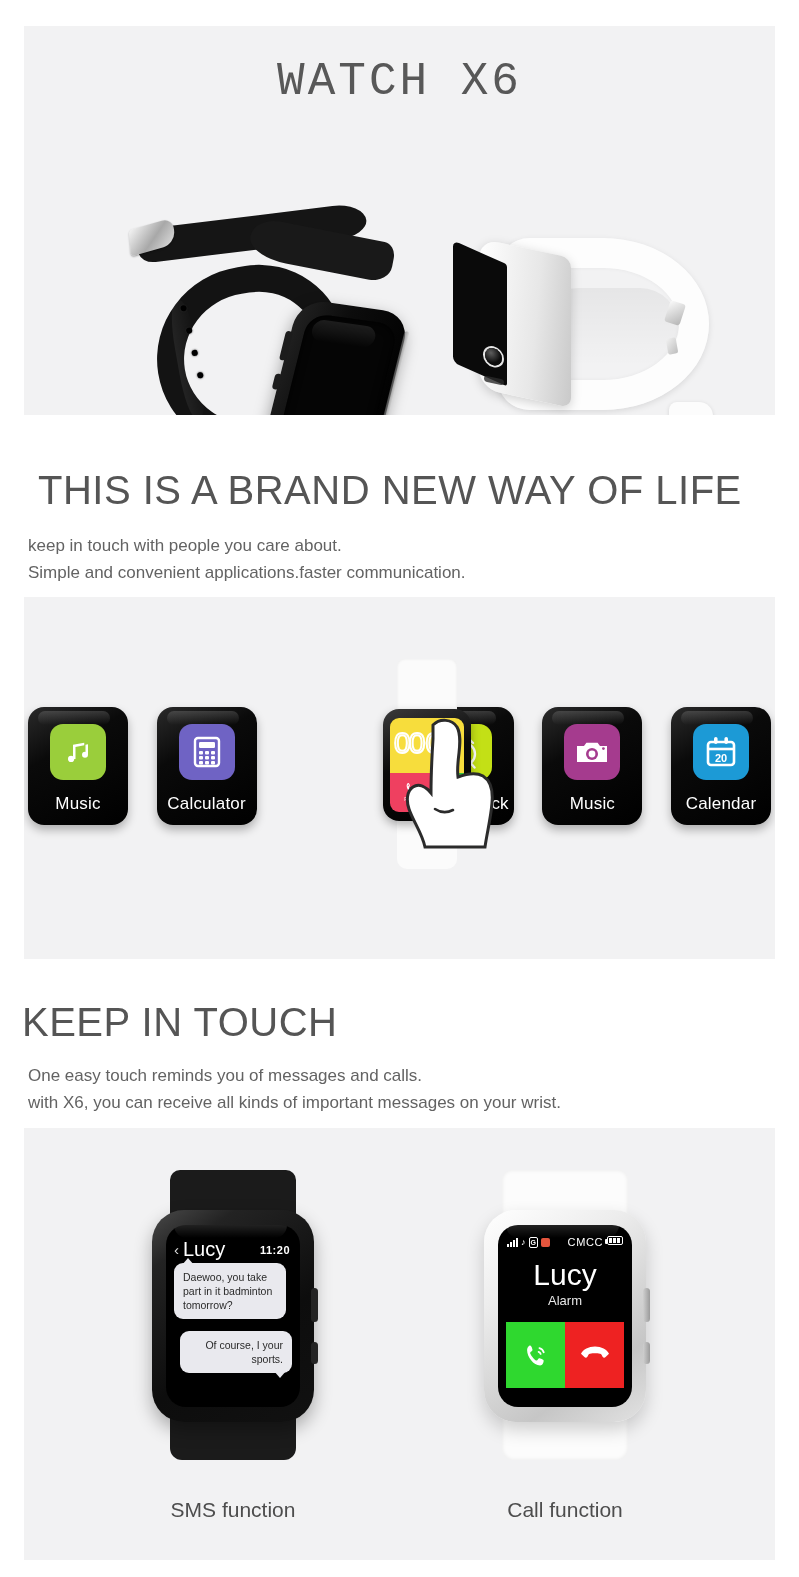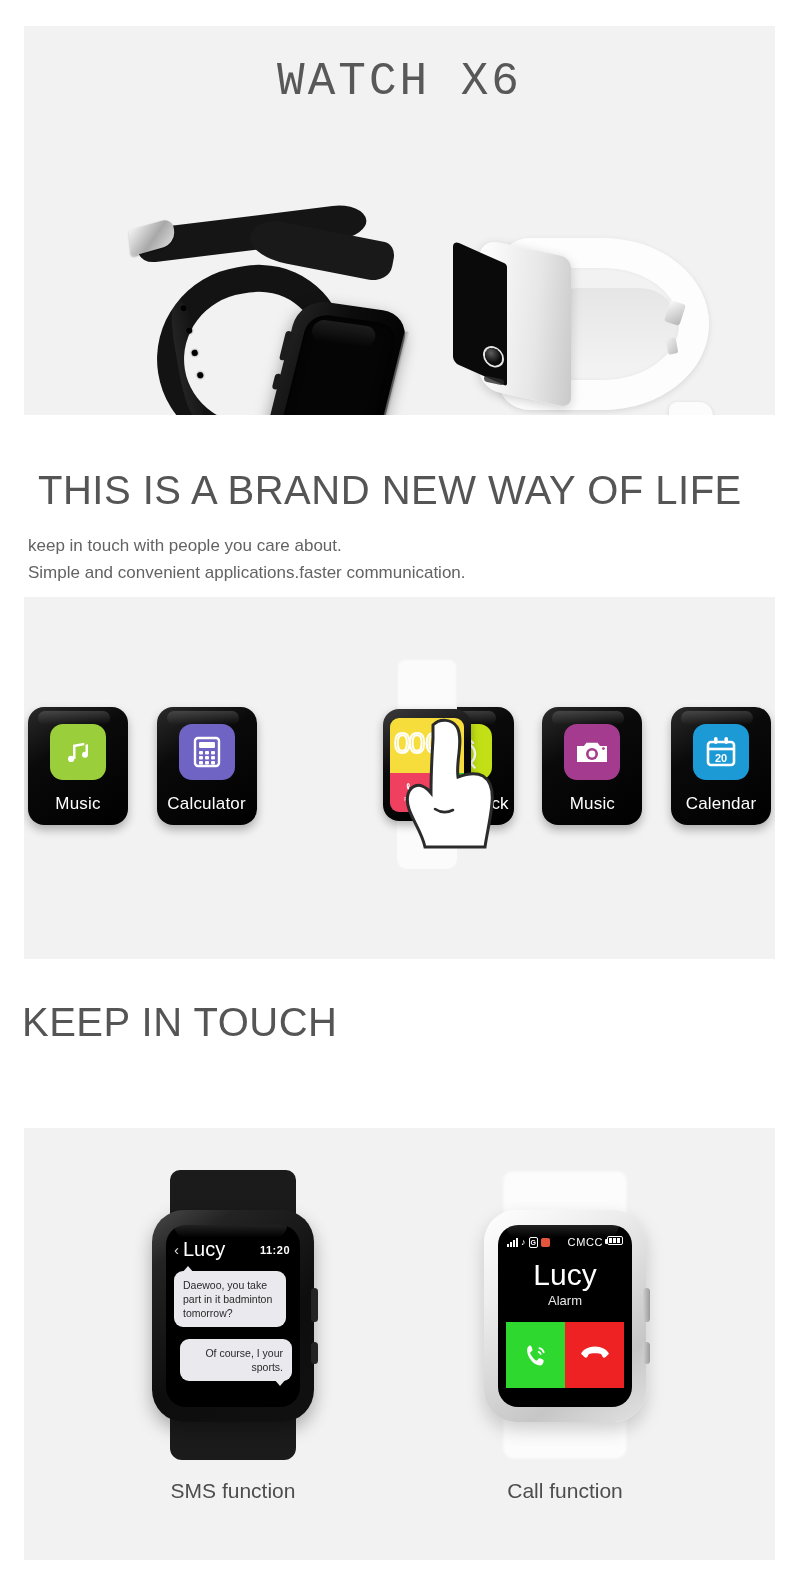--- a/index.html
+++ b/index.html
@@ -264,21 +264,21 @@
 
   
   #touch { top: 1128px; height: 432px; }
   .watch-col {
     position: absolute; top: 42px; width: 330px;
     display: flex; flex-direction: column; align-items: center;
   }
   #col-sms  { left: 44px; }
   #col-call { left: 376px; }
   .caption {
-    margin-top: 19px; font-size: 21px; color: #4d4d4d;
+    margin-top: 38px; font-size: 21px; color: #4d4d4d;
   }
 
   
   .big-watch { position: relative; width: 210px; height: 290px; }
   .bandT, .bandB {
     position: absolute; left: 42px; width: 126px;
   }
   .bandT { top: 0; height: 52px; border-radius: 10px 10px 4px 4px; }
   .bandB { bottom: 0; height: 52px; border-radius: 4px 4px 12px 12px; }
   .blackW .bandT, .blackW .bandB { background: #1b1b1b; }
@@ -320,21 +320,21 @@
   .sms-name { color:#fff; font-size:20px; display:flex; align-items:center; gap:4px; }
   .sms-back { font-size: 15px; color: #ddd; }
   .sms-time { color:#fff; font-size:11px; font-weight:bold; letter-spacing:.5px; }
   .bubble {
     position: relative;
     background: #e9e9ee; color: #2a2a2a;
     font-size: 10.5px; line-height: 14px;
     padding: 7px 9px; border-radius: 9px;
     max-width: 112px;
   }
-  .b-left  { margin: 10px 0 0 8px; }
+  .b-left  { margin: 2px 0 0 8px; }
   .b-right { margin: 12px 8px 0 auto; text-align: right; }
   .b-left:before {
     content:''; position:absolute; left:8px; top:-5px;
     border-left:6px solid transparent; border-right:6px solid transparent;
     border-bottom:7px solid #e9e9ee;
   }
   .b-right:after {
     content:''; position:absolute; right:6px; bottom:-5px;
     border-left:6px solid transparent; border-right:6px solid transparent;
     border-top:7px solid #e9e9ee;
@@ -534,20 +534,24 @@
 
       <svg class="finger" viewBox="0 0 92 150">
         <path d="M30 8c7-7 19-6 24 2 4 7 3 17 2 26-1 8-2 17-1 24 8-3 18-5 25-1 8 5 10 16 9 27-1 14-5 30-7 44H22c-3-14-12-26-16-38-3-9-2-18 4-22 6-4 13 0 18 6 0-18 1-38 2-54 0-6 0-11 0-14z" fill="#ffffff" stroke="#2b2b2b" stroke-width="3"></path>
         <path d="M32 92c6 4 12 4 18 1" fill="none" stroke="#2b2b2b" stroke-width="2.6" stroke-linecap="round"></path>
       </svg>
     </div>
 
   </div>
 
   <div class="sec-head" id="head2">KEEP IN TOUCH</div>
+  <div class="sec-sub" id="sub2">
+    <div>One easy touch reminds you of messages and calls.</div>
+    <div>with X6, you can receive all kinds of important messages on your wrist.</div>
+  </div>
 
   <div class="panel" id="touch">
 
     <div class="watch-col" id="col-sms">
       <div class="big-watch blackW">
         <div class="bandT"></div>
         <div class="bandB"></div>
         <div class="wcase">
           <div class="sidebtn s1"></div>
           <div class="sidebtn s2"></div>

